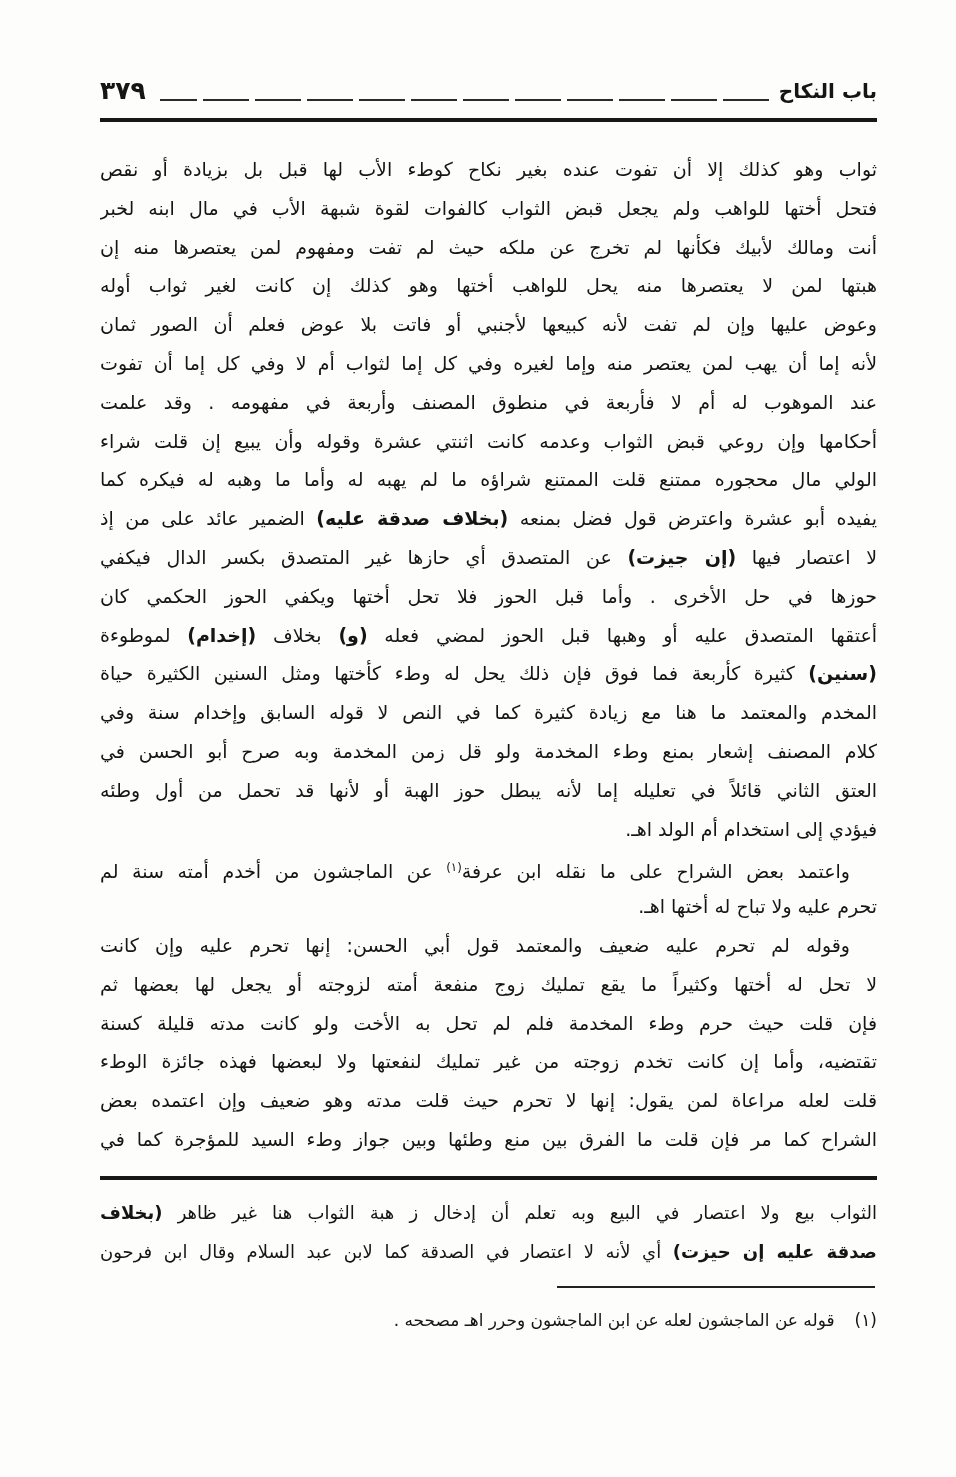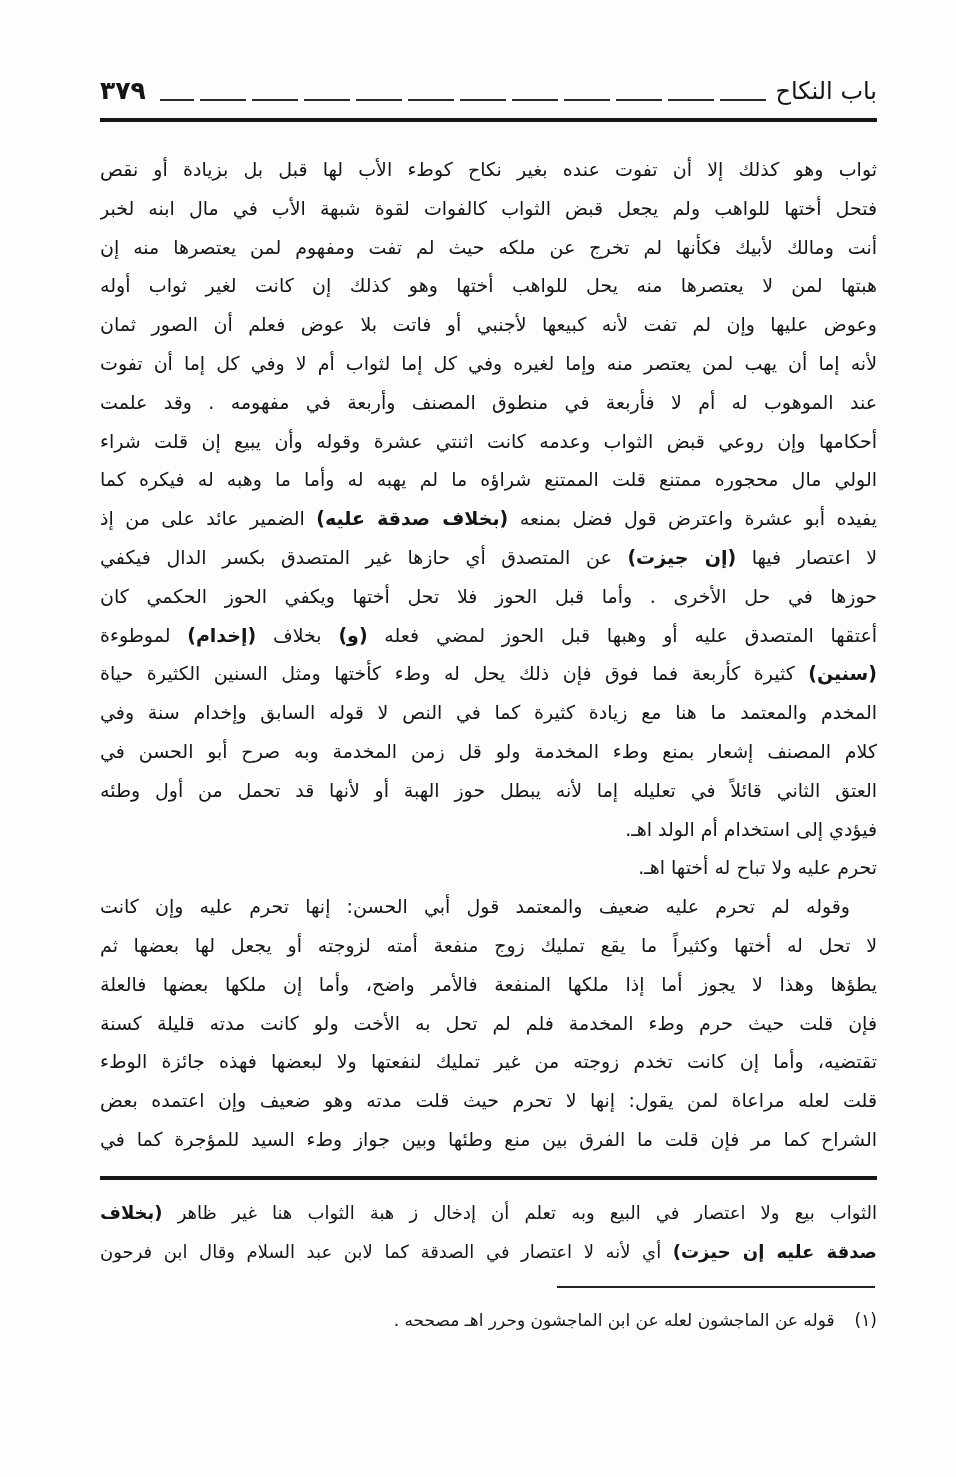--- a/index.html
+++ b/index.html
@@ -10,21 +10,21 @@
     background:#fdfdfc;
     box-sizing:border-box;
     padding:72px 79px 40px 100px;
     direction:rtl;
     font-family:"DejaVu Sans",sans-serif;
     color:#151515;
     overflow:hidden;
   }
   
   .hdr{display:flex;align-items:flex-end;height:36px;}
-  .hdr-title{font-size:24px;font-weight:normal;white-space:nowrap;line-height:34px;}
+  .hdr-title{font-size:20px;font-weight:bold;white-space:nowrap;line-height:34px;}
   .hdr-dash{flex:1;height:2px;margin:0 10px 7px 14px;
     background:repeating-linear-gradient(to left,#2a2a2a 0 46px,transparent 46px 52px);}
   .hdr-num{font-size:25px;font-weight:bold;white-space:nowrap;line-height:34px;letter-spacing:1px;}
   .rule-thick{height:4px;background:#171717;margin-top:10px;}
   
   .body-text{margin-top:28px;font-size:19px;}
   .tline{
     line-height:38.8px;
     text-align:justify;
     text-align-last:justify;
@@ -70,24 +70,24 @@
       <div class="tline"><span>الولي مال محجوره ممتنع قلت الممتنع شراؤه ما لم يهبه له وأما ما وهبه له فيكره كما</span></div>
       <div class="tline"><span>يفيده أبو عشرة واعترض قول فضل بمنعه </span><span class="b">(بخلاف صدقة عليه)</span><span> الضمير عائد على من إذ</span></div>
       <div class="tline"><span>لا اعتصار فيها </span><span class="b">(إن جيزت)</span><span> عن المتصدق أي حازها غير المتصدق بكسر الدال فيكفي</span></div>
       <div class="tline"><span>حوزها في حل الأخرى . وأما قبل الحوز فلا تحل أختها ويكفي الحوز الحكمي كان</span></div>
       <div class="tline"><span>أعتقها المتصدق عليه أو وهبها قبل الحوز لمضي فعله </span><span class="b">(و)</span><span> بخلاف </span><span class="b">(إخدام)</span><span> لموطوءة</span></div>
       <div class="tline"><span class="b">(سنين)</span><span> كثيرة كأربعة فما فوق فإن ذلك يحل له وطء كأختها ومثل السنين الكثيرة حياة</span></div>
       <div class="tline"><span>المخدم والمعتمد ما هنا مع زيادة كثيرة كما في النص لا قوله السابق وإخدام سنة وفي</span></div>
       <div class="tline"><span>كلام المصنف إشعار بمنع وطء المخدمة ولو قل زمن المخدمة وبه صرح أبو الحسن في</span></div>
       <div class="tline"><span>العتق الثاني قائلاً في تعليله إما لأنه يبطل حوز الهبة أو لأنها قد تحمل من أول وطئه</span></div>
       <div class="tline short"><span>فيؤدي إلى استخدام أم الولد اهـ.</span></div>
+      <div class="tline indent"><span>واعتمد بعض الشراح على ما نقله ابن عرفة</span><span class="sup">(١)</span><span> عن الماجشون من أخدم أمته سنة لم</span></div>
       <div class="tline short"><span>تحرم عليه ولا تباح له أختها اهـ.</span></div>
       <div class="tline indent"><span>وقوله لم تحرم عليه ضعيف والمعتمد قول أبي الحسن: إنها تحرم عليه وإن كانت</span></div>
       <div class="tline"><span>لا تحل له أختها وكثيراً ما يقع تمليك زوج منفعة أمته لزوجته أو يجعل لها بعضها ثم</span></div>
-      <div class="tline"><span>يطؤها وهذا لا يجوز أما إذا ملكها المنفعة فالأمر واضح، وأما إن ملكها بعضها فالعلة</span></div>
       <div class="tline"><span>فإن قلت حيث حرم وطء المخدمة فلم لم تحل به الأخت ولو كانت مدته قليلة كسنة</span></div>
       <div class="tline"><span>تقتضيه، وأما إن كانت تخدم زوجته من غير تمليك لنفعتها ولا لبعضها فهذه جائزة الوطء</span></div>
       <div class="tline"><span>قلت لعله مراعاة لمن يقول: إنها لا تحرم حيث قلت مدته وهو ضعيف وإن اعتمده بعض</span></div>
       <div class="tline"><span>الشراح كما مر فإن قلت ما الفرق بين منع وطئها وبين جواز وطء السيد للمؤجرة كما في</span></div>
     </div>
 
   <div class="rule-thick2"></div>
 
   <div class="fnblock">
       <div class="tline"><span>الثواب بيع ولا اعتصار في البيع وبه تعلم أن إدخال ز هبة الثواب هنا غير ظاهر </span><span class="b">(بخلاف</span></div>

